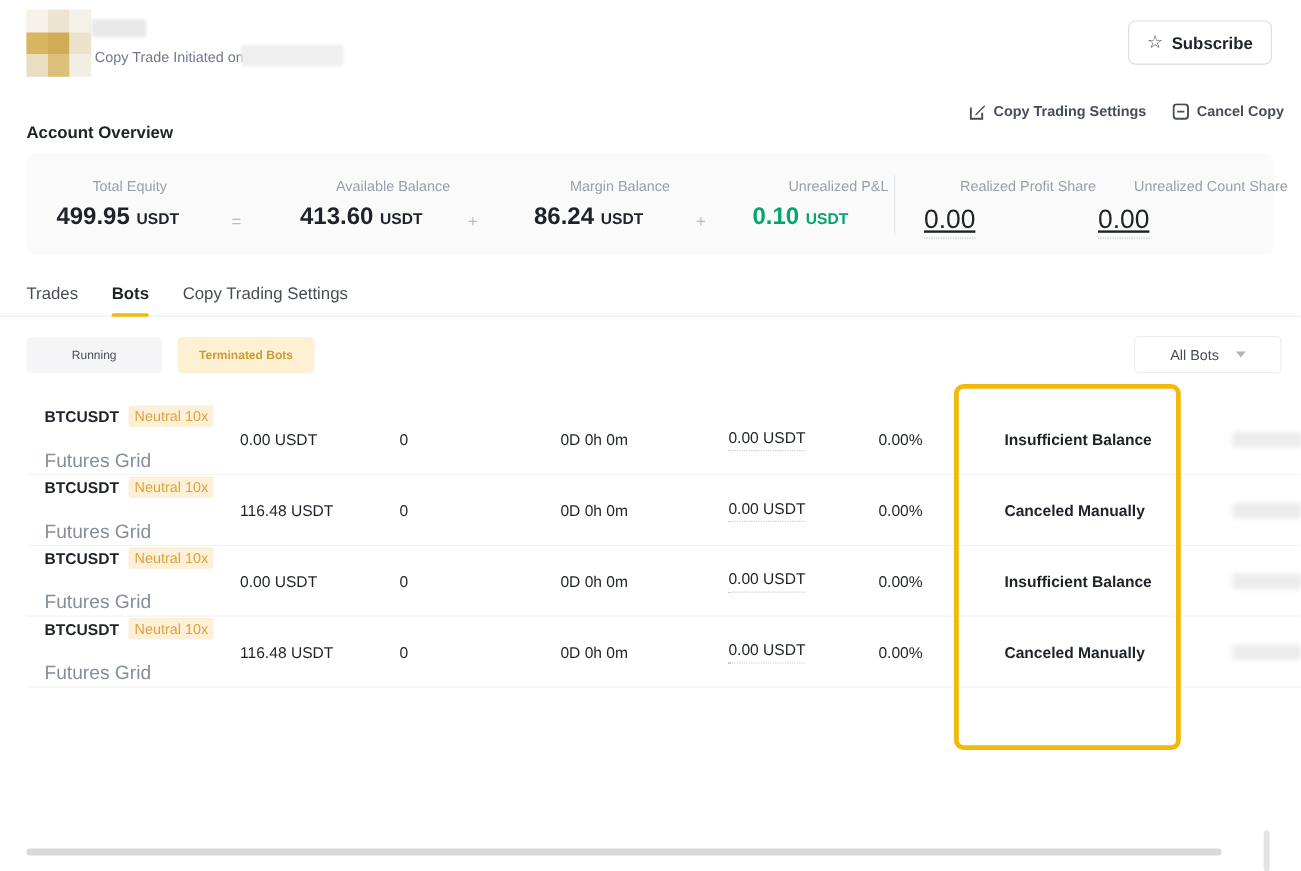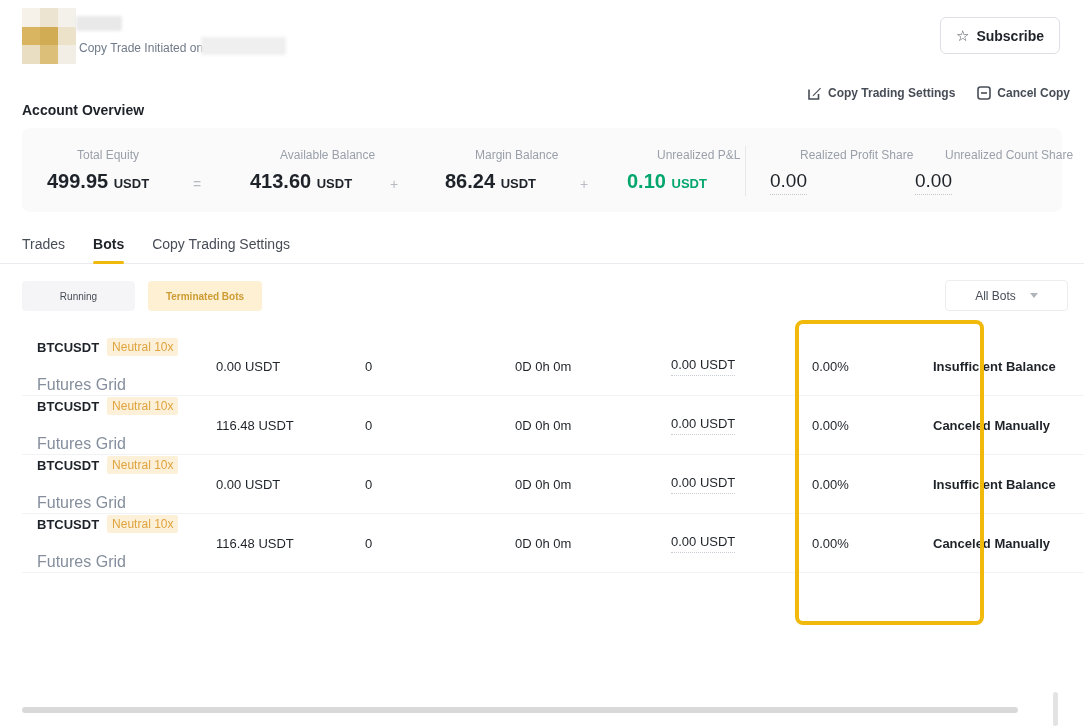--- a/index.html
+++ b/index.html
@@ -32,21 +32,21 @@
              color:#474d57; cursor:pointer; }
   .ov-link svg { display:block; }
 
   
   .stats-card { left:22px; top:128px; width:1040px; height:84px; background:#fafafa; border-radius:8px; }
   .stat { position:absolute; top:0; }
   .stat .lbl { position:absolute; top:20px; left:0; font-size:12px; color:#9aa0aa; white-space:nowrap;margin-left:30px; }
   .stat .val { position:absolute; top:42px; left:0; font-size:20px; font-weight:bold; white-space:nowrap; }
   .stat .unit { font-size:13px; font-weight:bold; }
   .stat .val.green { color:#03a66d; }
-  .stat .val.plain { font-weight:normal; font-size:19px; }
+  .stat .val.plain { font-weight:normal; font-size:22px;text-decoration:underline; }
   .stat .dotted-u { border-bottom:1px dotted #c3c8cf; padding-bottom:3px; }
   .op { position:absolute; top:48px; font-size:14px; color:#b7bcc3; }
   .stats-vdiv { position:absolute; left:723px; top:18px; width:1px; height:50px; background:#e6e8ec; }
 
   
   .tabs { left:0; top:236px; width:1084px; height:28px; border-bottom:1px solid #eaecef;
           padding-left:22px; display:flex; gap:28px; align-items:flex-start; }
   .tab { font-size:14px; color:#474d57; cursor:pointer; position:relative; padding-bottom:12px; }
   .tab.active { font-weight:bold; color:#1e2329; }
   .tab.active::after { content:""; position:absolute; left:0; right:0; bottom:0;
@@ -63,21 +63,21 @@
   .caret { width:0; height:0; border-left:4px solid transparent; border-right:4px solid transparent;
            border-top:5px solid #b0b4bb; }
 
   
   .table { left:22px; top:337px; width:1062px; }
   .trow { display:grid; grid-template-columns:163px 133px 134px 140px 125px 105px 190px 1fr;
           align-items:center; }
   .trow > div { padding-left:15px; font-size:13px; }
   .thead { background:#f5f6f8; height:36px; }
   .thead > div { font-size:12px; color:#9ca3af; }
-  .tbody-row { height:59px; border-bottom:1px solid #f1f2f4; background:#fff;gap:16px; }
+  .tbody-row { height:59px; border-bottom:1px solid #f1f2f4; background:#fff; }
   .pair-line { display:flex; align-items:center; gap:8px; white-space:nowrap; }
   .pair { font-weight:bold; font-size:13px; }
   .badge { background:#fdf0d9; color:#dfa33e; font-size:12px; padding:2px 5px; border-radius:2px; }
   .mtype { font-size:16px; color:#848e9c; margin-top:20px; }
   .pnl-dotted { display:inline-block; border-bottom:1px dotted #c8cdd4; padding-bottom:3px; }
   .reason { font-weight:bold; font-size:13px; }
   .action-blur { width:58px; height:13px; margin-left:auto; margin-right:6px;
                  background:#ececec; border-radius:2px; filter:blur(2px); cursor:pointer; }
 
   

